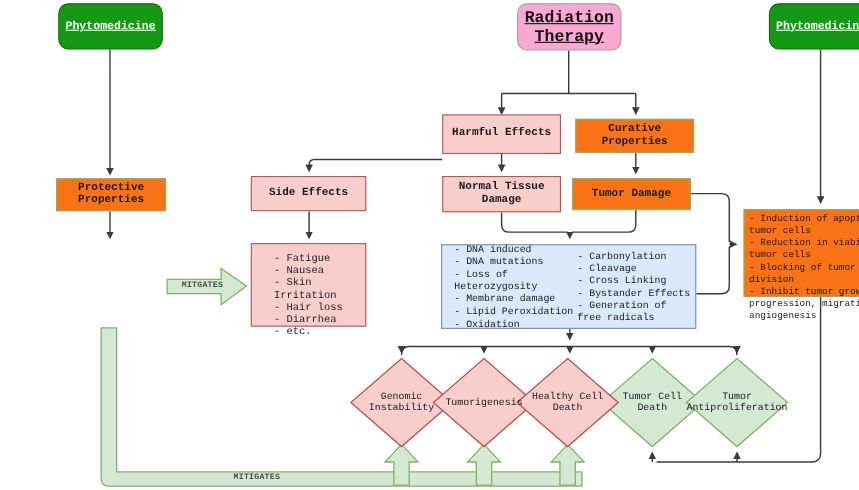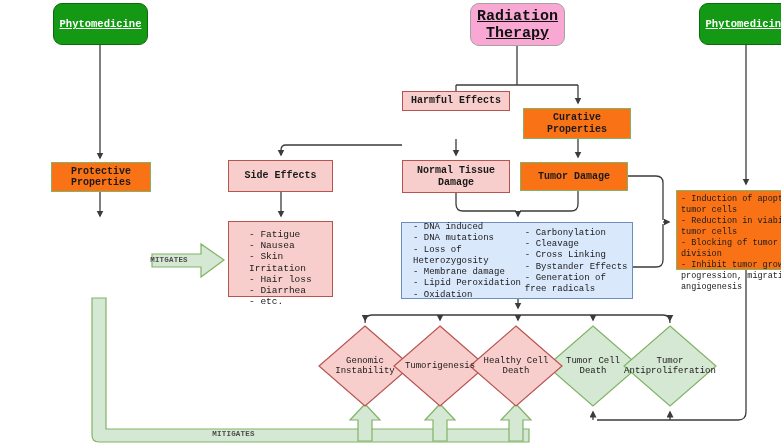--- a/index.html
+++ b/index.html
@@ -117,21 +117,21 @@
 
   <div class="box pink list se-list" style="left:180px;top:221px;width:105px;height:76px;">
     <div class="li">- Fatigue</div>
     <div class="li">- Nausea</div>
     <div class="li">- Skin Irritation</div>
     <div class="li">- Hair loss</div>
     <div class="li">- Diarrhea</div>
     <div class="li">- etc.</div>
   </div>
 
-  <div class="box pink title" style="left:354px;top:91px;width:108px;height:20px;">
+  <div class="box pink title" style="left:354px;top:104px;width:108px;height:36px;">
     <span>Harmful Effects</span>
   </div>
 
   <div class="box lgreen title" style="left:475px;top:108px;width:108px;height:31px;">
     <span>Curative Properties</span>
   </div>
 
   <div class="box pink title" style="left:354px;top:160px;width:108px;height:33px;">
     <span>Normal Tissue Damage</span>
   </div>
@@ -164,16 +164,16 @@
     <div class="li">- Blocking of tumor cell division</div>
     <div class="li">- Inhibit tumor growth, progression, migration, and angiogenesis</div>
   </div>
 
   <div class="dia-label" style="left:277px;top:344px;">Genomic Instability</div>
   <div class="dia-label" style="left:352px;top:344px;">Tumorigenesis</div>
   <div class="dia-label" style="left:428px;top:344px;">Healthy Cell Death</div>
   <div class="dia-label" style="left:505px;top:344px;">Tumor Cell Death</div>
   <div class="dia-label" style="left:582px;top:344px;">Tumor Antiproliferation</div>
 
-  <div class="mit-label" style="left:97px;top:256px;width:48px;">MITGATES</div>
+  <div class="mit-label" style="left:112px;top:256px;width:48px;">MITGATES</div>
   <div class="mit-label" style="left:138px;top:430px;width:95px;">MITIGATES</div>
 
 </div>
 
 </body></html>

